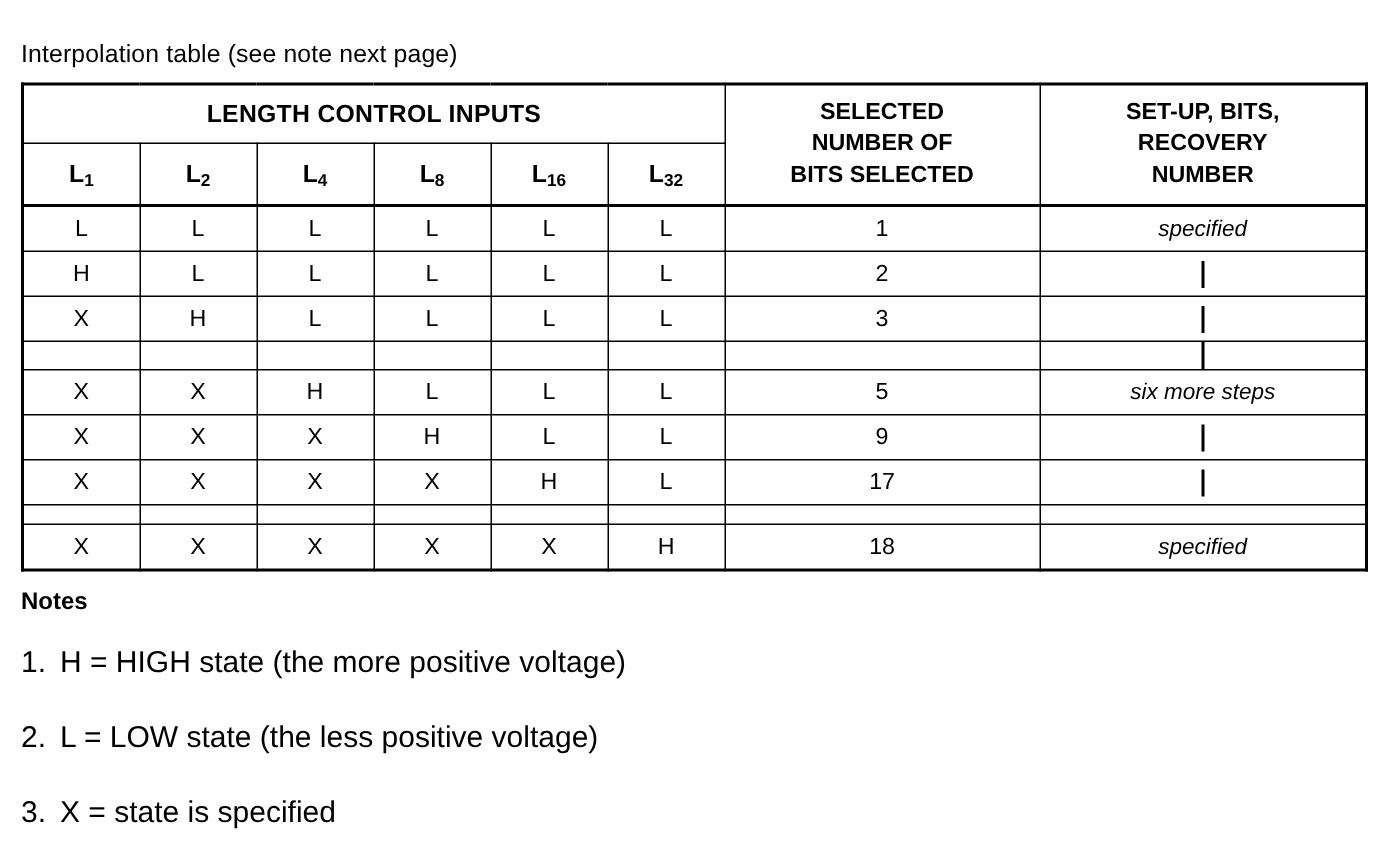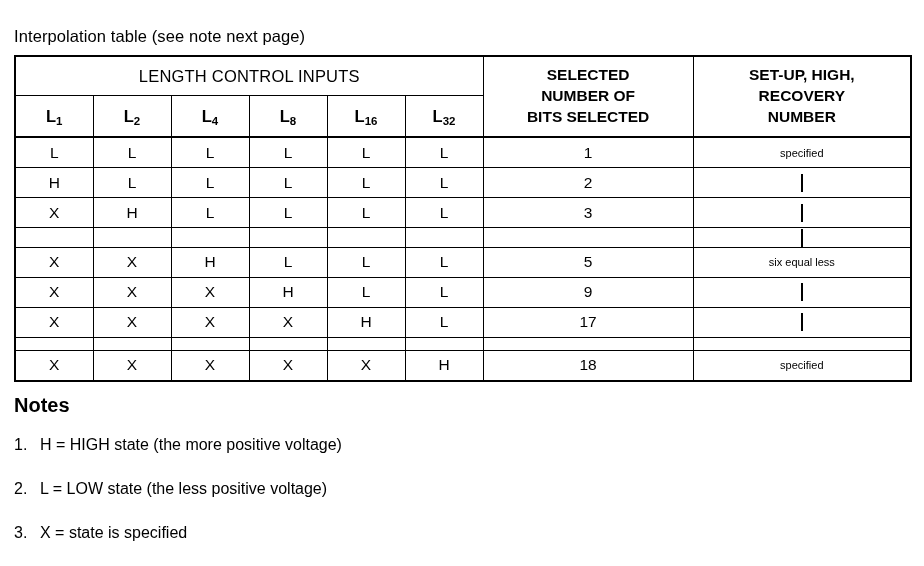--- a/index.html
+++ b/index.html
@@ -41,21 +41,21 @@
     padding: 0;
     text-align: center;
     vertical-align: middle;
   }
   
   table.interp {
     border: 2px solid #000;
   }
   .hdr-group {
     font-size: 16.5px;
-    font-weight: normal;
+    font-weight: bold;
     height: 38px;
     letter-spacing: 0.2px;
   }
   .hdr-right {
     font-size: 15.5px;
     font-weight: bold;
     line-height: 1.34;
     padding: 4px 2px;
   }
   .hdr-sub {
@@ -72,21 +72,22 @@
   }
   td.val {
     font-size: 15.5px;
     height: 29px;
     font-weight: normal;
   }
   td.num {
     font-size: 15.5px;
   }
   td.times {
-    font-size: 11px;
+    font-size: 15px;
+    font-style: italic;
   }
   .bar {
     display: inline-block;
     width: 1.5px;
     height: 18px;
     background: #000;
     vertical-align: middle;
   }
   .gap-row td {
     height: 12px;
@@ -100,31 +101,31 @@
     border-top: 0;
     border-bottom: 0;
   }
   tbody tr.first-body td {
     border-top: 2px solid #000;
   }
   tbody tr.last-body td {
     border-bottom: 0;
   }
   .notes-title {
-    font-size: 20px;
+    font-size: 16px;
     font-weight: bold;
     margin: 12px 0 0 14px;
   }
   ol.notes {
     margin: 6px 0 0 0;
     padding: 0;
     list-style: none;
   }
   ol.notes li {
-    font-size: 16px;
+    font-size: 20px;
     margin: 12px 0 0 14px;
     padding: 4px 0 4px 0;
     line-height: 1.5;
   }
   ol.notes li .num {
     display: inline-block;
     width: 26px;
   }
 </style>
 </head>
@@ -148,21 +149,21 @@
       </colgroup>
       <thead>
         <tr>
           <th class="hdr-group" colspan="6">LENGTH CONTROL INPUTS</th>
           <th class="hdr-right" rowspan="2">
             <div>SELECTED</div>
             <div>NUMBER OF</div>
             <div>BITS SELECTED</div>
           </th>
           <th class="hdr-right" rowspan="2">
-            <div>SET-UP, HIGH,</div>
+            <div>SET-UP, BITS,</div>
             <div>RECOVERY</div>
             <div>NUMBER</div>
           </th>
         </tr>
         <tr>
           <th class="hdr-sub"><span>L</span><sub>1</sub></th>
           <th class="hdr-sub"><span>L</span><sub>2</sub></th>
           <th class="hdr-sub"><span>L</span><sub>4</sub></th>
           <th class="hdr-sub"><span>L</span><sub>8</sub></th>
           <th class="hdr-sub"><span>L</span><sub>16</sub></th>
@@ -211,21 +212,21 @@
           <td><span class="bar"></span></td>
         </tr>
         <tr>
           <td class="val">X</td>
           <td class="val">X</td>
           <td class="val">H</td>
           <td class="val">L</td>
           <td class="val">L</td>
           <td class="val">L</td>
           <td class="num">5</td>
-          <td class="times">six equal less</td>
+          <td class="times">six more steps</td>
         </tr>
         <tr>
           <td class="val">X</td>
           <td class="val">X</td>
           <td class="val">X</td>
           <td class="val">H</td>
           <td class="val">L</td>
           <td class="val">L</td>
           <td class="num">9</td>
           <td class="times"><span class="bar"></span></td>

